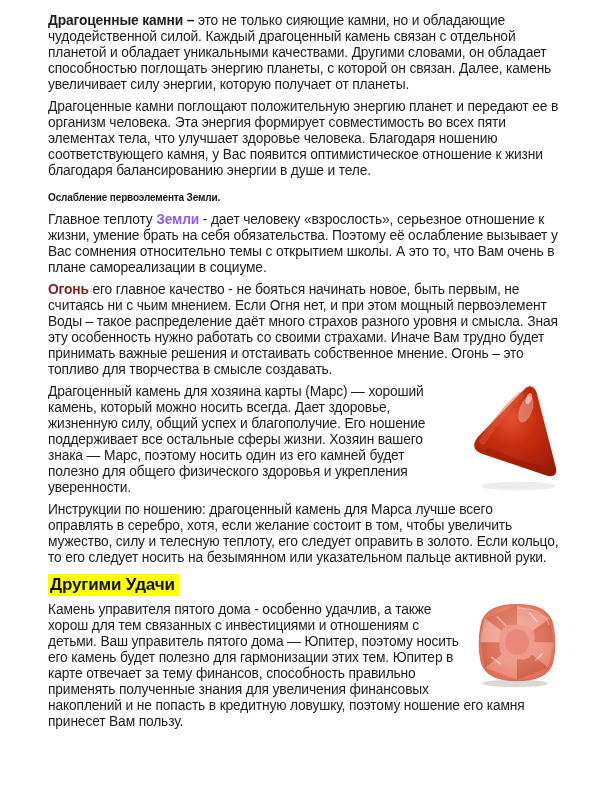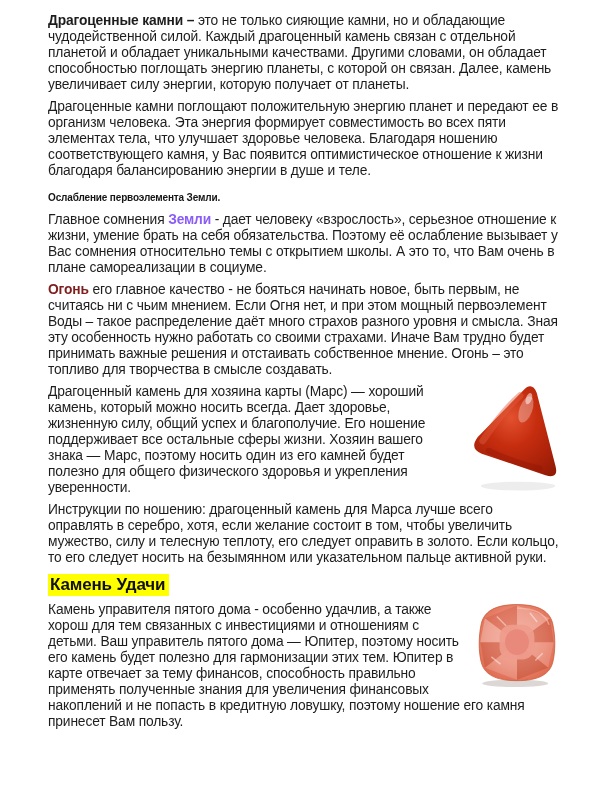--- a/index.html
+++ b/index.html
@@ -25,21 +25,21 @@
 <body>
 
 <div class="page">
 
   <p><b>Драгоценные камни – </b><span>это не только сияющие камни, но и обладающие чудодейственной силой. Каждый драгоценный камень связан с отдельной планетой и обладает уникальными качествами. Другими словами, он обладает способностью поглощать энергию планеты, с которой он связан. Далее, камень увеличивает силу энергии, которую получает от планеты.</span></p>
 
   <p>Драгоценные камни поглощают положительную энергию планет и передают ее в организм человека. Эта энергия формирует совместимость во всех пяти элементах тела, что улучшает здоровье человека. Благодаря ношению соответствующего камня, у Вас появится оптимистическое отношение к жизни благодаря балансированию энергии в душе и теле.</p>
 
   <p class="subhead">Ослабление первоэлемента Земли.</p>
 
-  <p><span>Главное сомнения </span><span class="earth">Земли</span><span> - дает человеку «взрослость», серьезное отношение к жизни, умение брать на себя обязательства. Поэтому её ослабление вызывает у Вас сомнения относительно темы с открытием школы. А это то, что Вам очень в плане самореализации в социуме.</span></p>
+  <p><span>Главное теплоту </span><span class="earth">Земли</span><span> - дает человеку «взрослость», серьезное отношение к жизни, умение брать на себя обязательства. Поэтому её ослабление вызывает у Вас сомнения относительно темы с открытием школы. А это то, что Вам очень в плане самореализации в социуме.</span></p>
 
   <p><span class="fire">Огонь</span><span> его главное качество - не бояться начинать новое, быть первым, не считаясь ни с чьим мнением. Если Огня нет, и при этом мощный первоэлемент Воды – такое распределение даёт много страхов разного уровня и смысла. Зная эту особенность нужно работать со своими страхами. Иначе Вам трудно будет принимать важные решения и отстаивать собственное мнение. Огонь – это топливо для творчества в смысле создавать.</span></p>
 
 
   <p>
     <span class="float-img coral-box">
         <svg viewBox="0 0 110 116" aria-hidden="true">
       <defs>
         <radialGradient id="coralGrad" cx="45%" cy="35%" r="80%">
           <stop offset="0%" stop-color="#e2512f"></stop>
@@ -55,21 +55,21 @@
       <ellipse cx="60" cy="32" rx="6.5" ry="14" fill="#ffffff" opacity="0.30" transform="rotate(20 60 32)"></ellipse>
       <ellipse cx="63" cy="21" rx="3" ry="6" fill="#ffffff" opacity="0.5" transform="rotate(20 63 21)"></ellipse>
     </svg>
       </span>
     <span>Драгоценный камень для хозяина карты (Марс) — хороший камень, который можно носить всегда. Дает здоровье, жизненную силу, общий успех и благополучие. Его ношение поддерживает все остальные сферы жизни. Хозяин вашего знака — Марс, поэтому носить один из его камней будет полезно для общего физического здоровья и укрепления уверенности.</span>
   </p>
 
 
   <p class="italic">Инструкции по ношению: драгоценный камень для Марса лучше всего оправлять в серебро, хотя, если желание состоит в том, чтобы увеличить мужество, силу и телесную теплоту, его следует оправить в золото. Если кольцо, то его следует носить на безымянном или указательном пальце активной руки.</p>
 
-  <h2 class="hl-head"><mark>Камень Удачи</mark></h2>
+  <h2 class="hl-head"><mark>Другими Удачи</mark></h2>
 
   <p>
     <span class="float-img gem-box">
         <svg viewBox="0 0 100 96" aria-hidden="true">
       <defs>
         <radialGradient id="gemGrad" cx="50%" cy="45%" r="70%">
           <stop offset="0%" stop-color="#f2a18e"></stop>
           <stop offset="55%" stop-color="#ea8570"></stop>
           <stop offset="100%" stop-color="#d95f42"></stop>
         </radialGradient>

